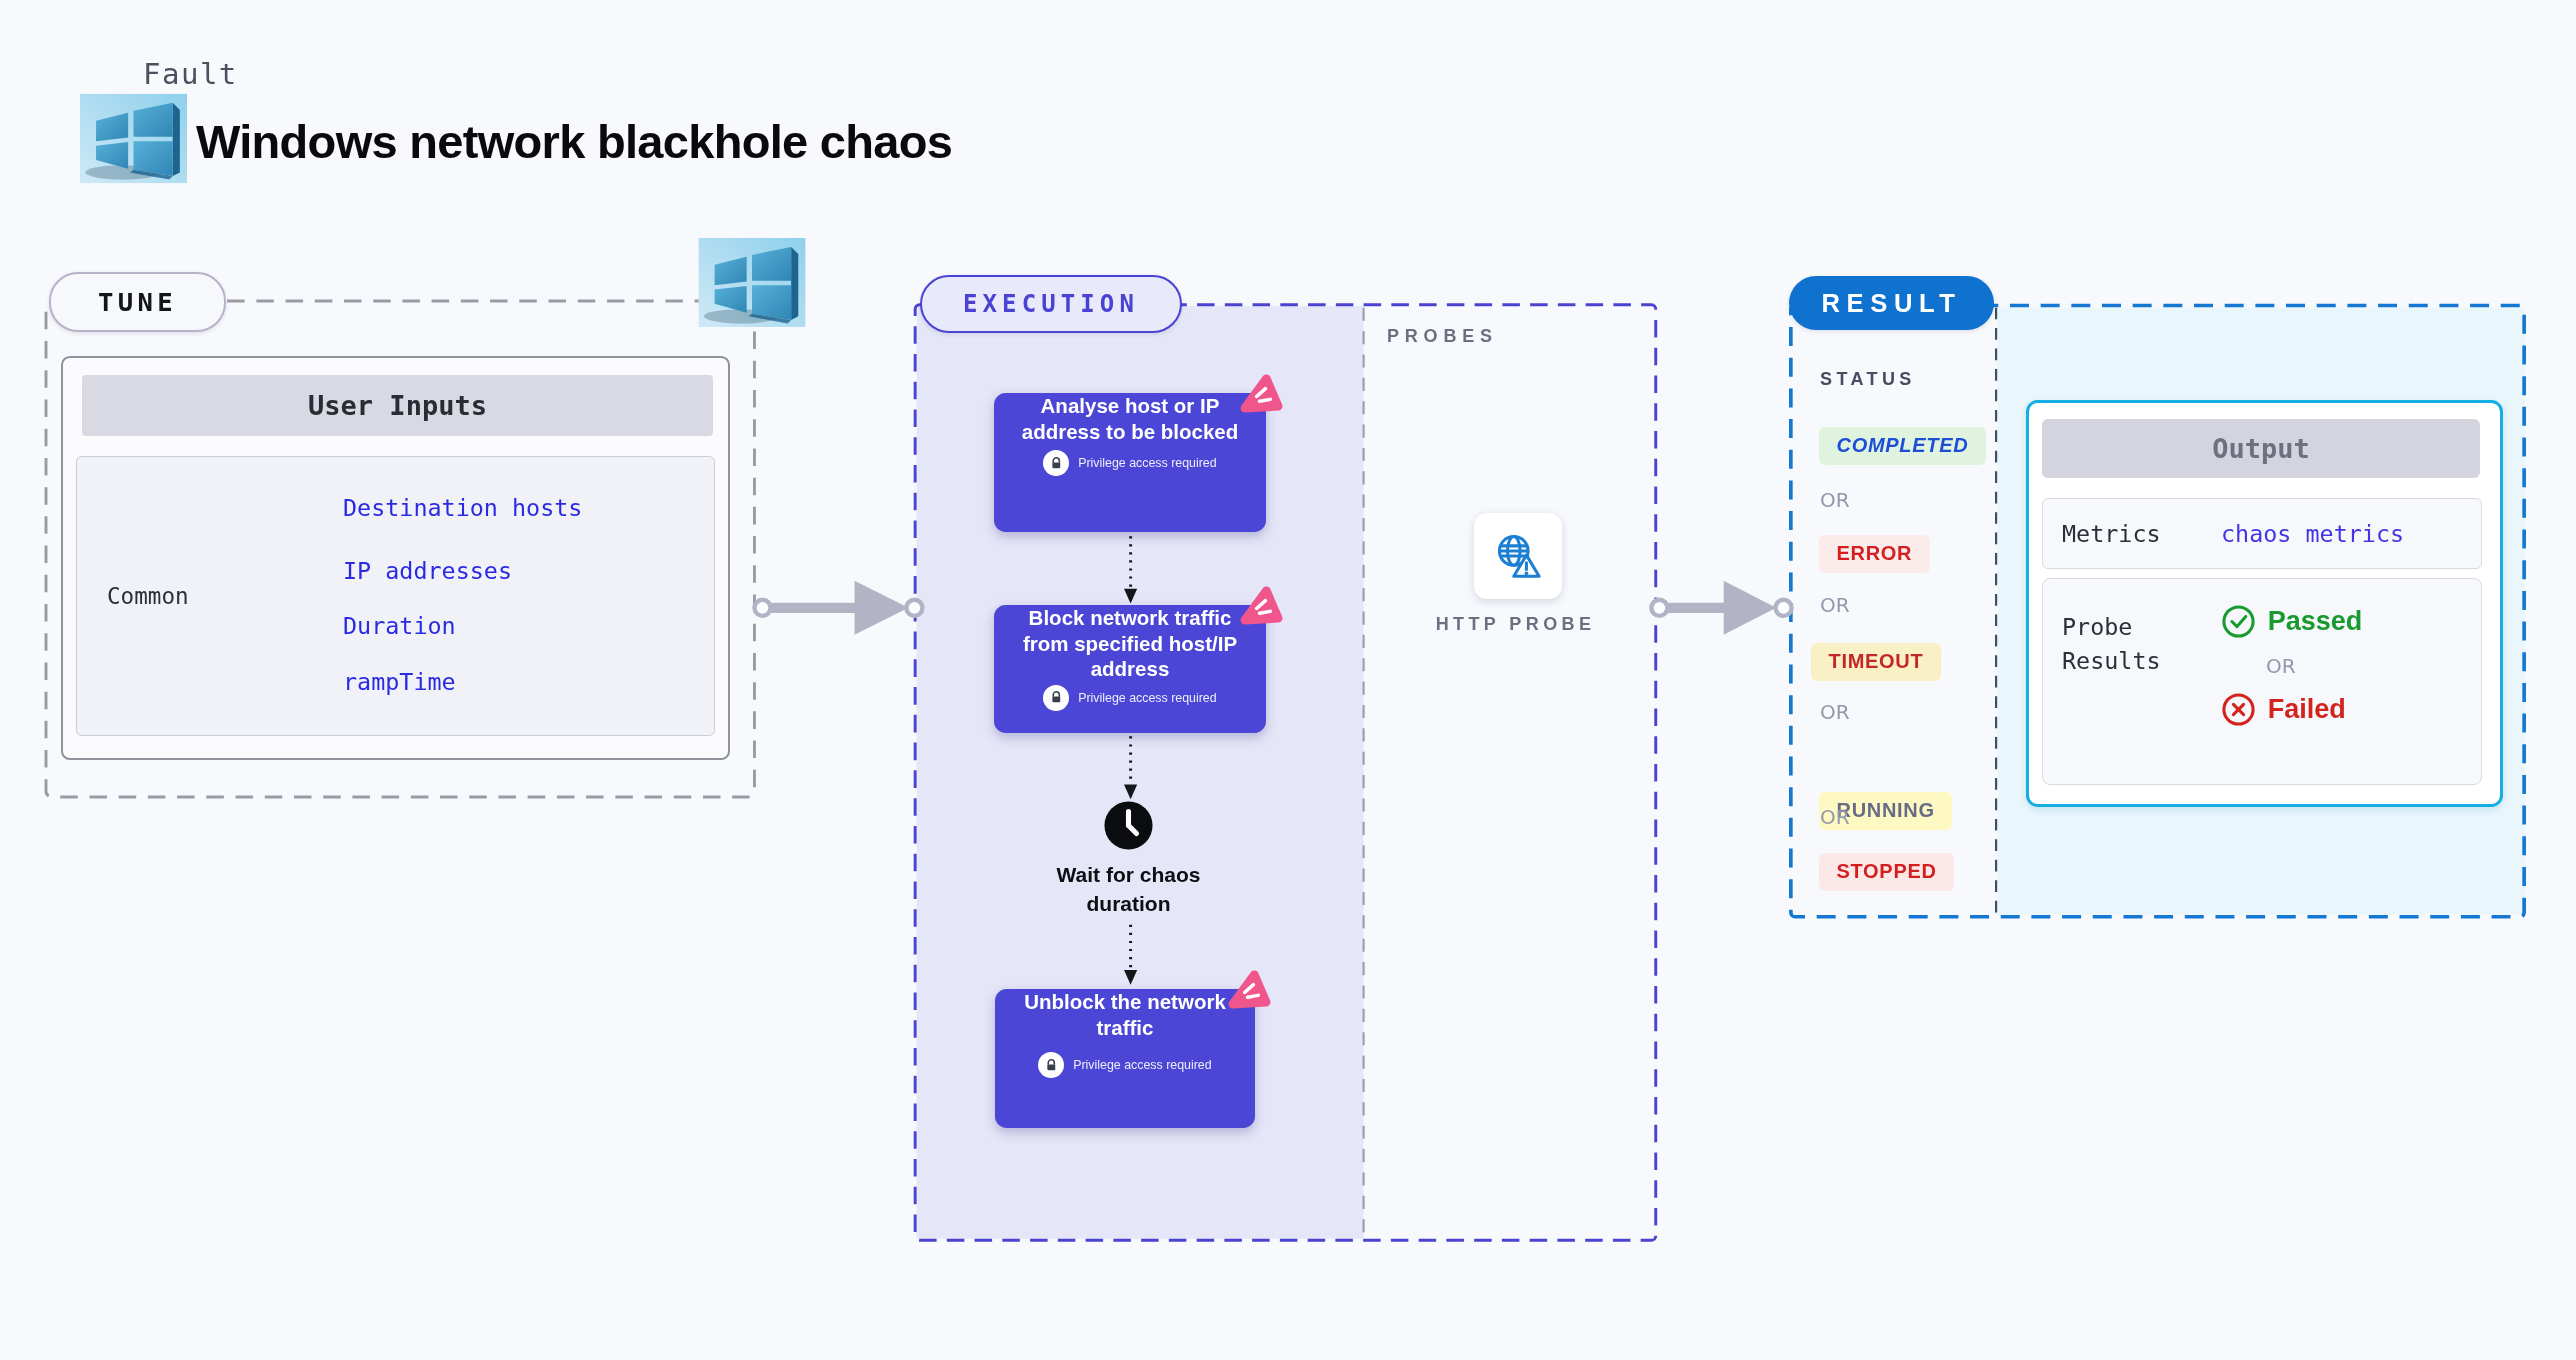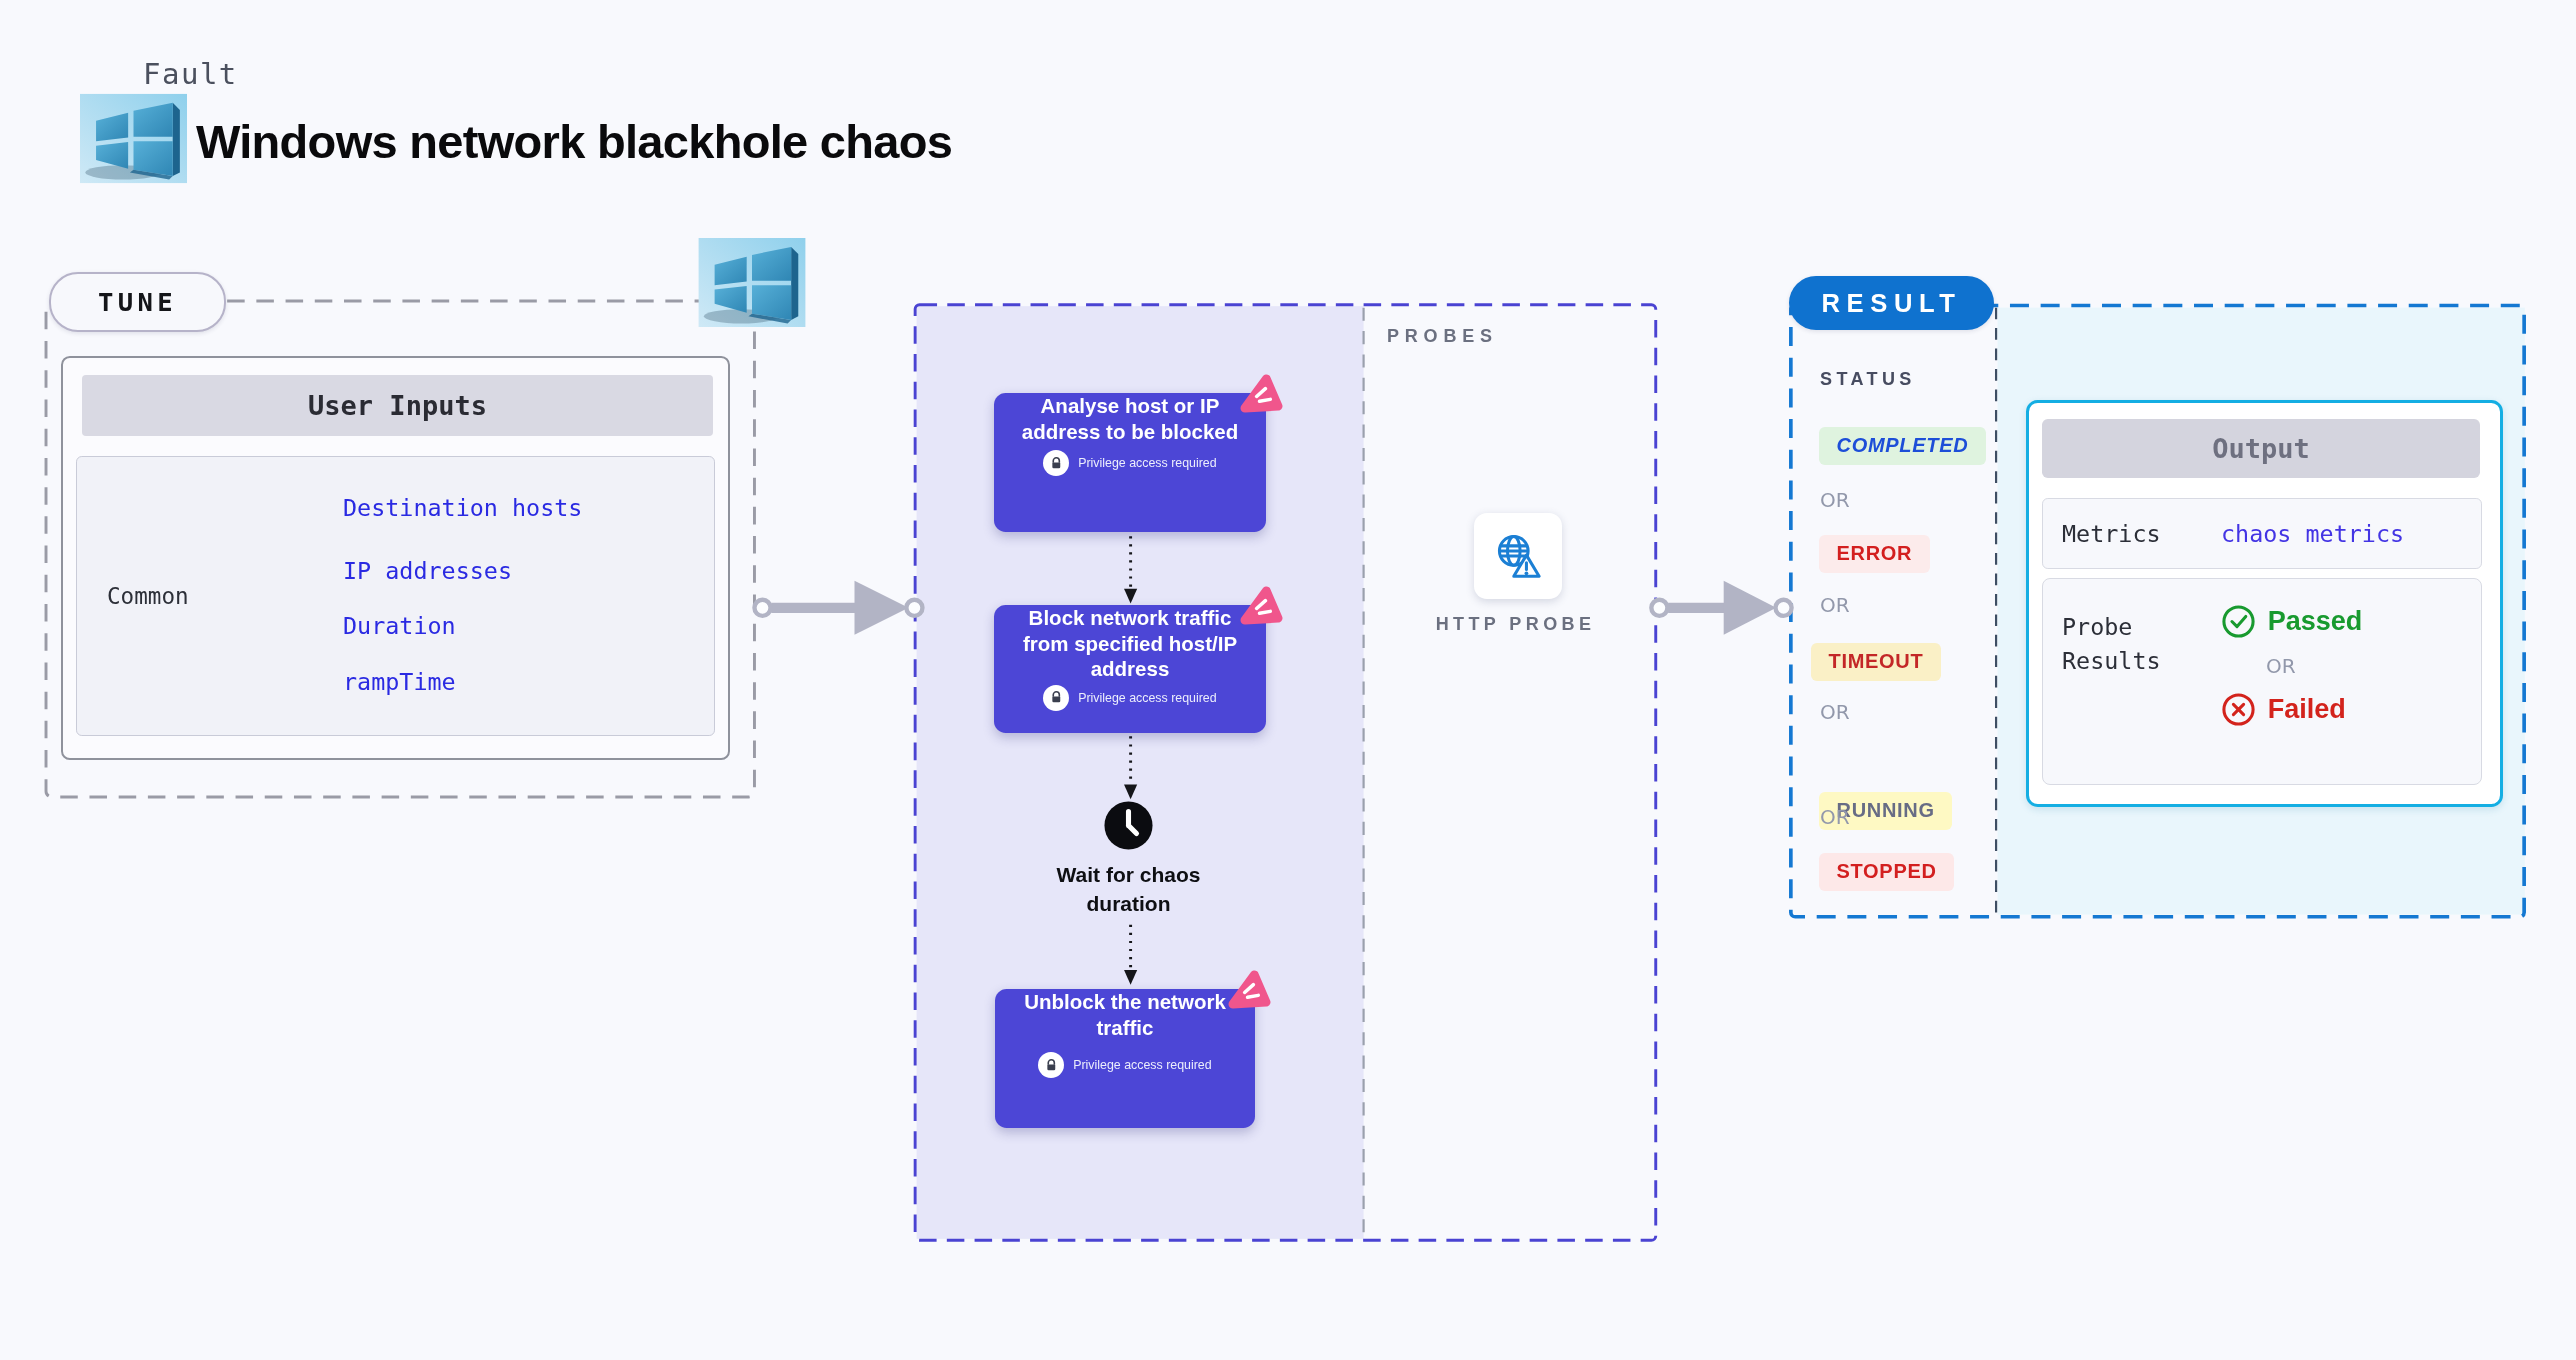--- a/index.html
+++ b/index.html
@@ -180,20 +180,21 @@
 
     <div class="abs ui-card"></div>
     <div class="abs ui-header mono">User Inputs</div>
     <div class="abs ui-body"></div>
     <div class="abs common-label mono">Common</div>
     <div class="abs tune-link tl-0 mono">Destination hosts</div>
     <div class="abs tune-link tl-1 mono">IP addresses</div>
     <div class="abs tune-link tl-2 mono">Duration</div>
     <div class="abs tune-link tl-3 mono">rampTime</div>
 
+    <div class="abs pill exec-pill mono">EXECUTION</div>
 
     <div class="abs node node-1">
       <div class="node-title nt-1">Analyse host or IP address to be blocked</div>
       <div class="lock-row">
         <span class="lock-circle">
           <svg width="14.6" height="14.6" viewBox="0 0 24 24">
               <path d="M7 11 V8 a5 5 0 0 1 10 0 v3" fill="none" stroke="#3a3f4e" stroke-width="2.6"></path>
               <rect x="5.5" y="10.5" width="13" height="9.5" rx="2" fill="#3a3f4e"></rect>
             </svg>
         </span>

